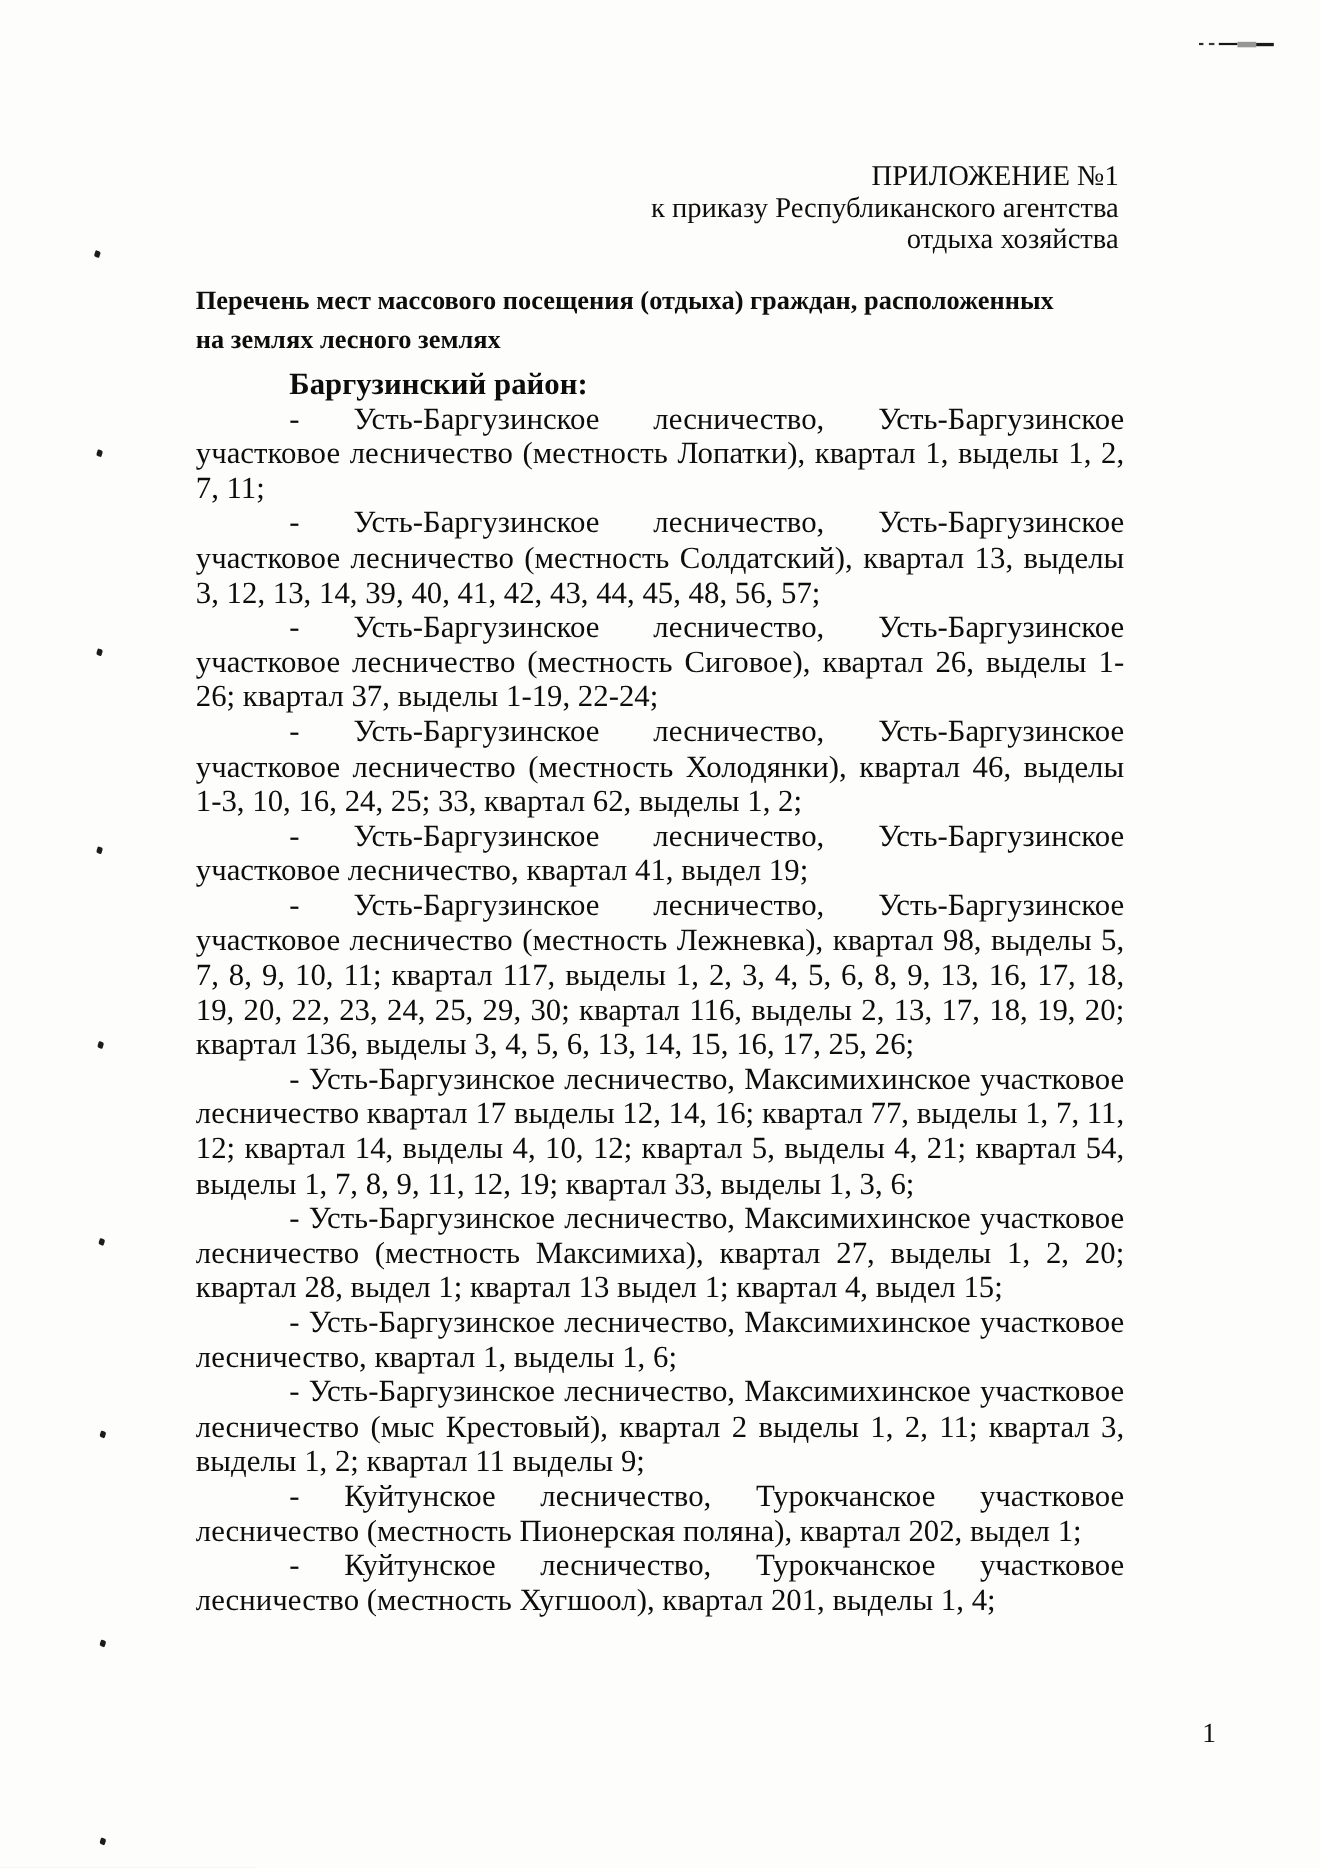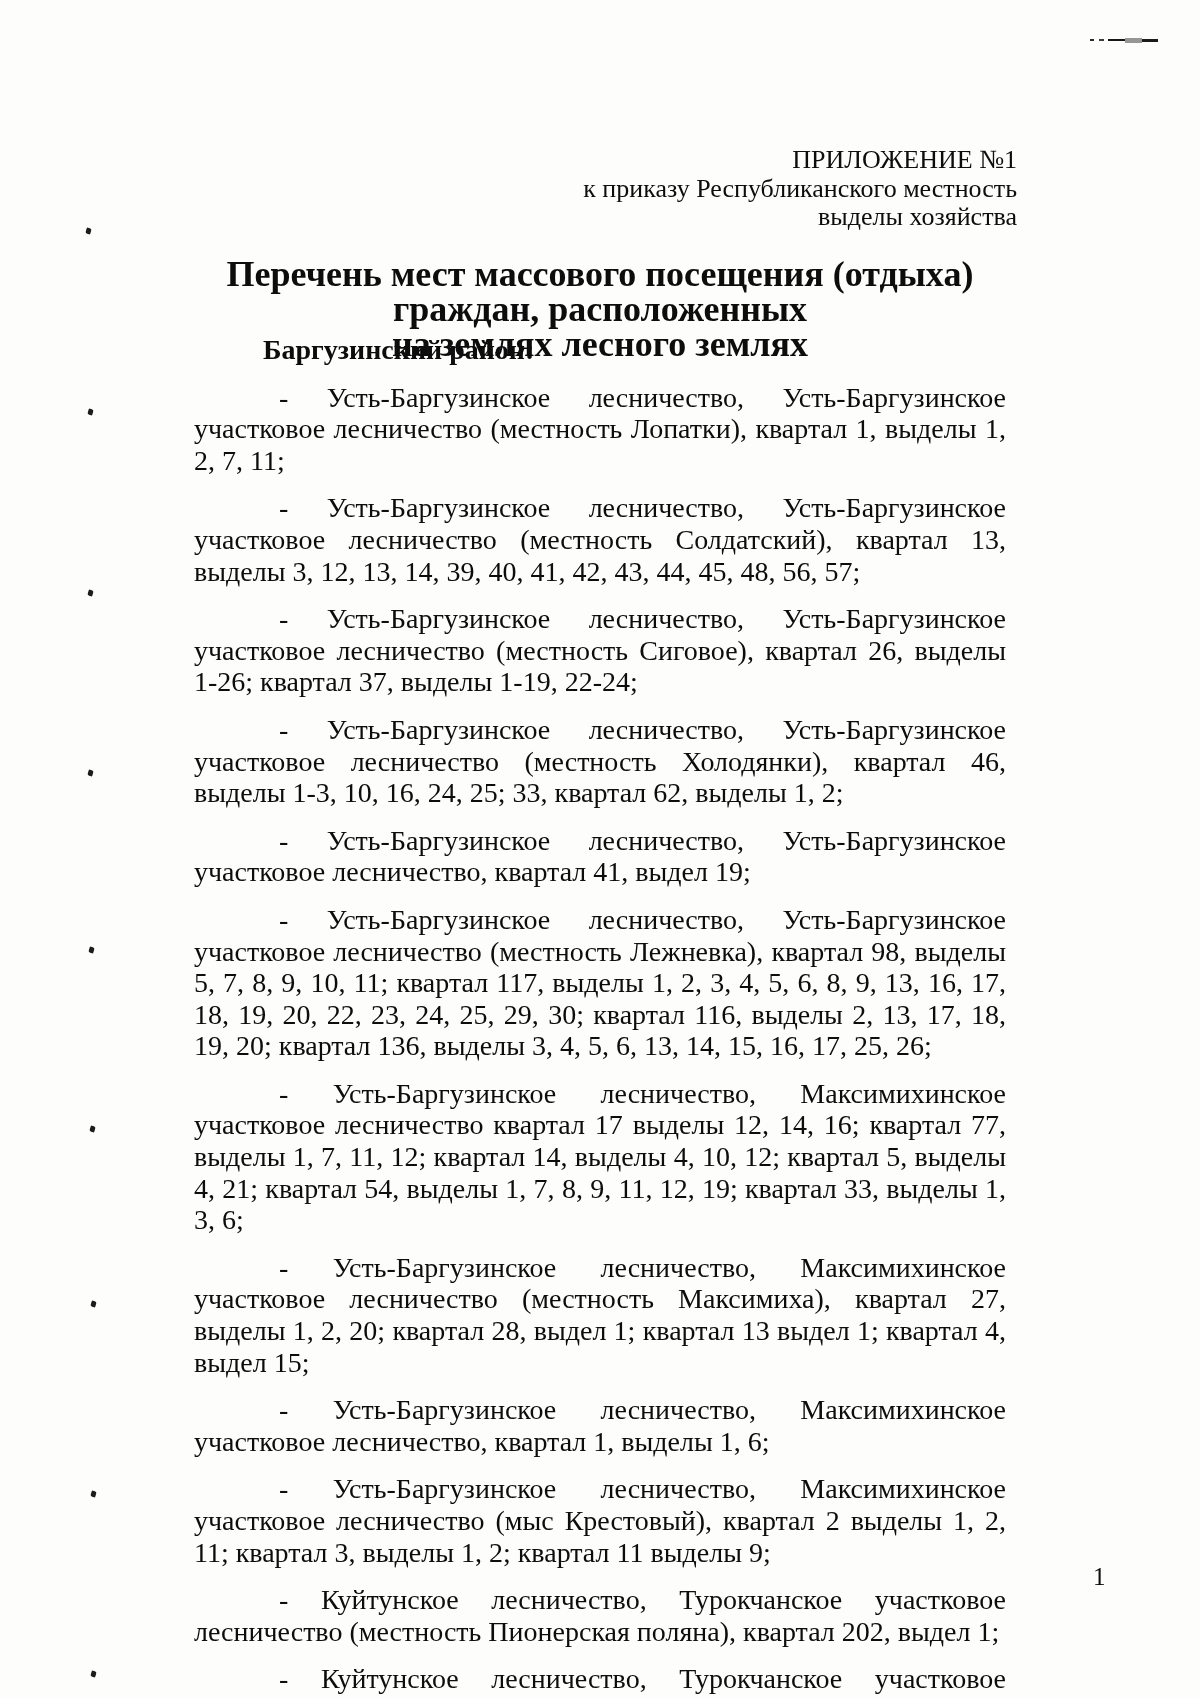--- a/index.html
+++ b/index.html
@@ -40,42 +40,41 @@
     line-height: 28.5px;
     white-space: nowrap;
   }
 
   
   .doc-title {
     position: absolute;
     top: 257px;
     left: 178px;
     width: 844px;
-    text-align: center;
     font-weight: bold;
-    font-size: 36px;
+    font-size: 24px;
     line-height: 35px;
   }
 
   
   .content {
     position: absolute;
     top: 334px;
     left: 178px;
     width: 844px;
     font-size: 28px;
     line-height: 31.6px;
   }
   .section-heading {
     font-weight: bold;
     text-indent: 85px;
     margin: 0;
   }
   p.para {
-    margin: 16px;
+    margin: 0;
     text-align: justify;
     text-indent: 85px;
     hyphens: none;
   }
 
   .page-number {
     position: absolute;
     top: 1563px;
     left: 1093px;
     font-size: 25px;
@@ -100,22 +99,22 @@
   <div class="corner-artifact">
     <span class="seg s1"></span>
     <span class="seg s2"></span>
     <span class="seg s3"></span>
     <span class="seg s4"></span>
     <span class="seg s5"></span>
   </div>
 
   <div class="header-block">
     <div>ПРИЛОЖЕНИЕ №1</div>
-    <div>к приказу Республиканского местность</div>
-    <div>выделы хозяйства</div>
+    <div>к приказу Республиканского агентства</div>
+    <div>отдыха хозяйства</div>
   </div>
 
   <div class="doc-title">
     <div>Перечень мест массового посещения (отдыха) граждан, расположенных</div>
     <div>на землях лесного землях</div>
   </div>
 
   <div class="content">
     <p class="section-heading">Баргузинский район:</p>
     <p class="para">- Усть-Баргузинское лесничество, Усть-Баргузинское участковое лесничество (местность Лопатки), квартал 1, выделы 1, 2, 7, 11;</p>

